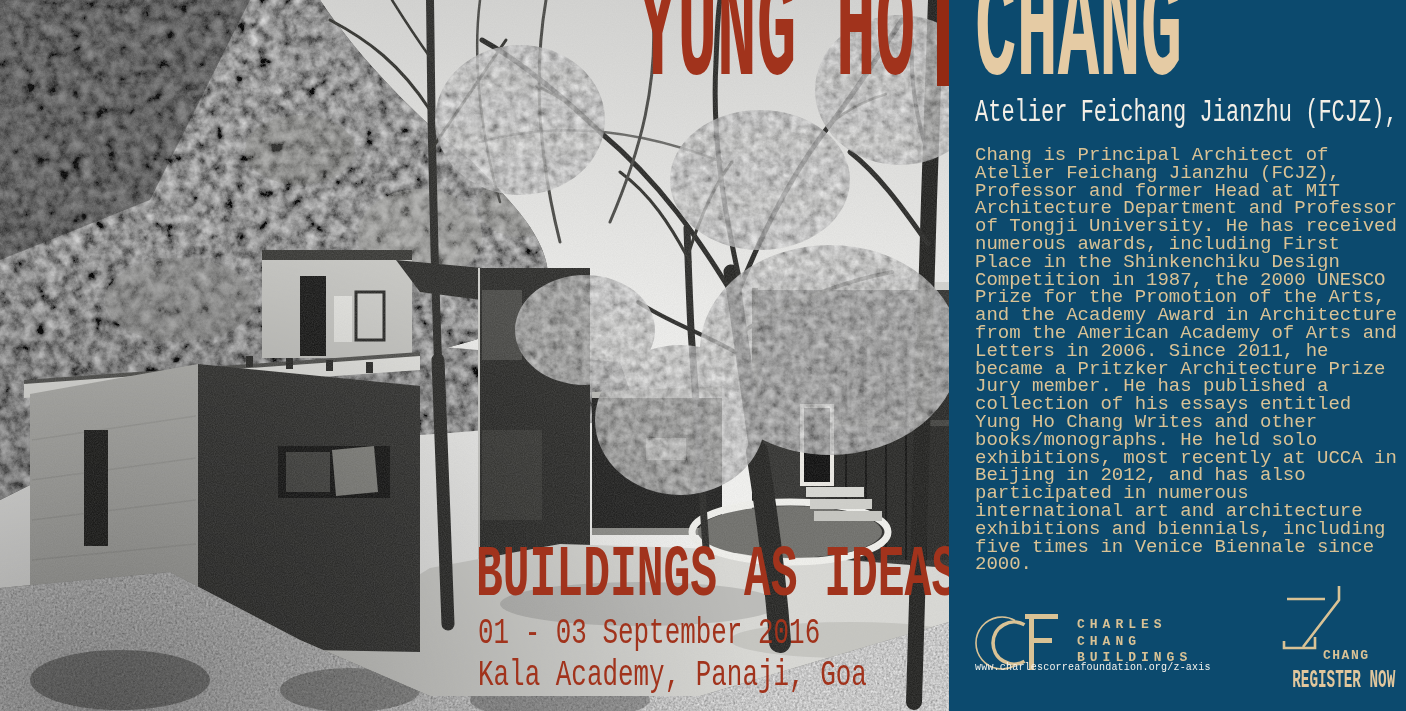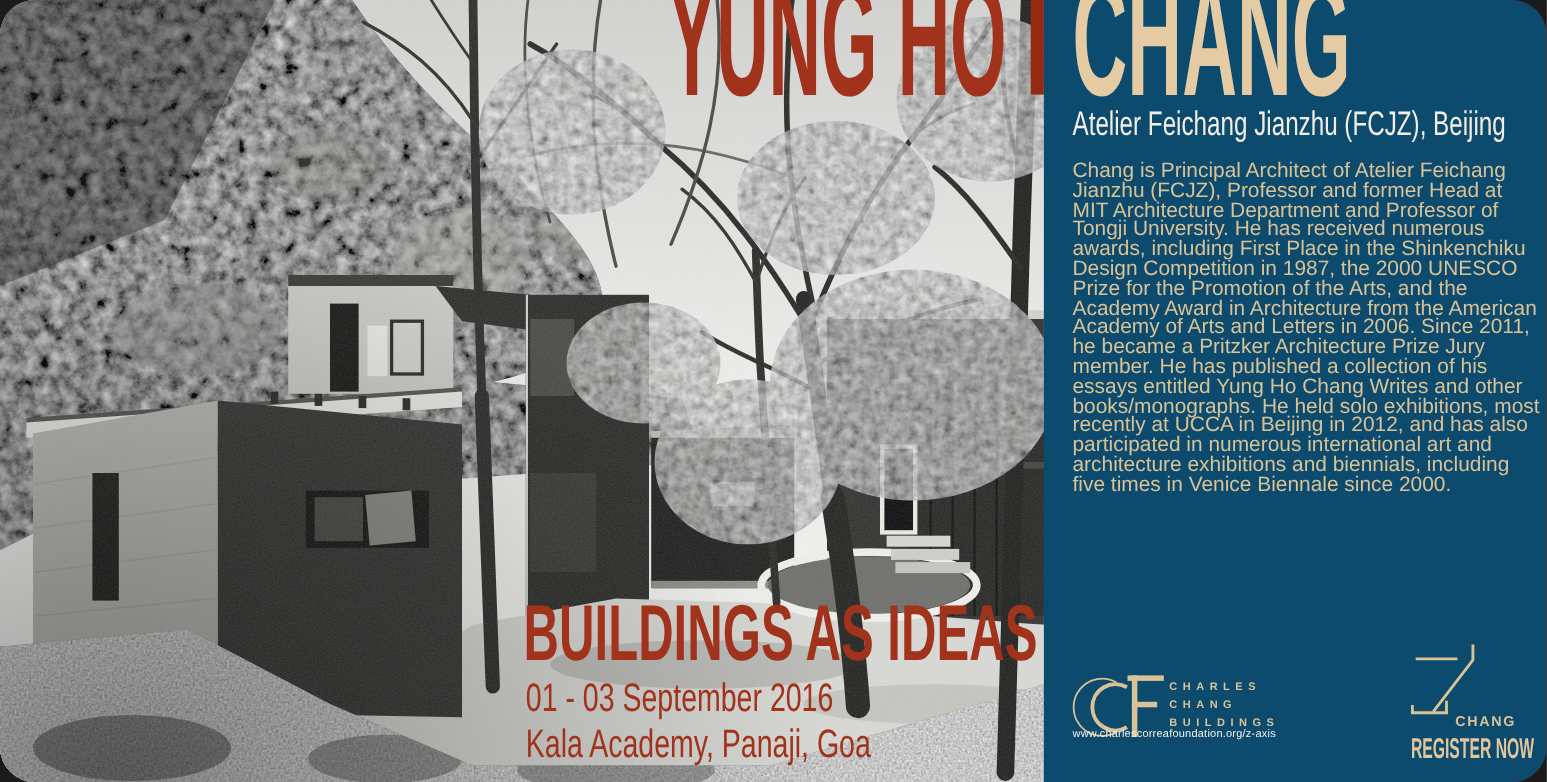--- a/index.html
+++ b/index.html
@@ -1,17 +1,17 @@
 <!DOCTYPE html>
 <html><head>
 <meta charset="utf-8">
 <style>
   html,body{margin:0;padding:0;background:#1b1b1b;}
   .poster{position:relative;width:1406px;height:711px;overflow:hidden;
-          font-family:Liberation Sans, sans-serif;background:#932a12;border-radius:32px;}
+          font-family:Liberation Mono, monospace;background:#932a12;}
   
   .photo{position:absolute;left:0;top:0;width:949px;height:711px;overflow:hidden;background:#e9e9e7;}
   .photo svg{position:absolute;left:0;top:0;}
   .title-yungho{position:absolute;top:-41px;right:34px;font-size:150px;font-weight:bold;
     line-height:1;color:#a1331c;white-space:nowrap;transform:scaleX(0.44);transform-origin:top right;}
   .title-bar{position:absolute;right:0;top:0;width:12px;height:86px;background:#932a12;}
   .event-title{position:absolute;left:476px;top:540px;font-size:72px;font-weight:bold;line-height:1;
     color:#a1331c;white-space:nowrap;transform:scaleX(0.62);transform-origin:top left;}
   .event-line{position:absolute;left:478px;font-size:36px;line-height:1;color:#a1331c;
     white-space:nowrap;transform:scaleX(0.72);transform-origin:top left;}
@@ -20,21 +20,21 @@
   
   .panel{position:absolute;left:949px;top:0;width:467px;height:711px;background:#0c4a6e;overflow:hidden;}
   .title-chang{position:absolute;left:26px;top:-41px;font-size:150px;font-weight:bold;line-height:1;
     color:#e5cba4;white-space:nowrap;transform:scaleX(0.46);transform-origin:top left;}
   .subtitle{position:absolute;left:26px;top:96px;font-size:31px;line-height:1.1;color:#f3efe7;
     white-space:nowrap;transform:scaleX(0.71);transform-origin:top left;}
   .bio{position:absolute;left:26px;top:147px;width:426px;font-size:19px;line-height:17.8px;
     color:#d9c295;margin:0;}
   
   .ccf-logo{position:absolute;left:24px;top:610px;}
-  .ccf-text{position:absolute;left:114px;top:617px;font-size:10px;font-weight:bold;
+  .ccf-text{position:absolute;left:128px;top:617px;font-size:13px;font-weight:bold;
     letter-spacing:5px;line-height:16.5px;color:#d9c295;white-space:nowrap;}
   .url{position:absolute;left:26px;top:662px;font-size:10px;color:#f6f3ec;letter-spacing:0.2px;
     text-decoration:none;cursor:pointer;}
   .zaxis-logo{position:absolute;left:330px;top:583px;}
   .axis-label{position:absolute;left:374px;top:648px;font-size:13px;font-weight:bold;
     letter-spacing:1.5px;color:#d9c295;}
   .register{position:absolute;right:21px;top:667px;font-size:26px;font-weight:bold;line-height:1;
     color:#e0c69c;white-space:nowrap;transform:scaleX(0.55);transform-origin:top right;cursor:pointer;}
 </style>
 </head>

